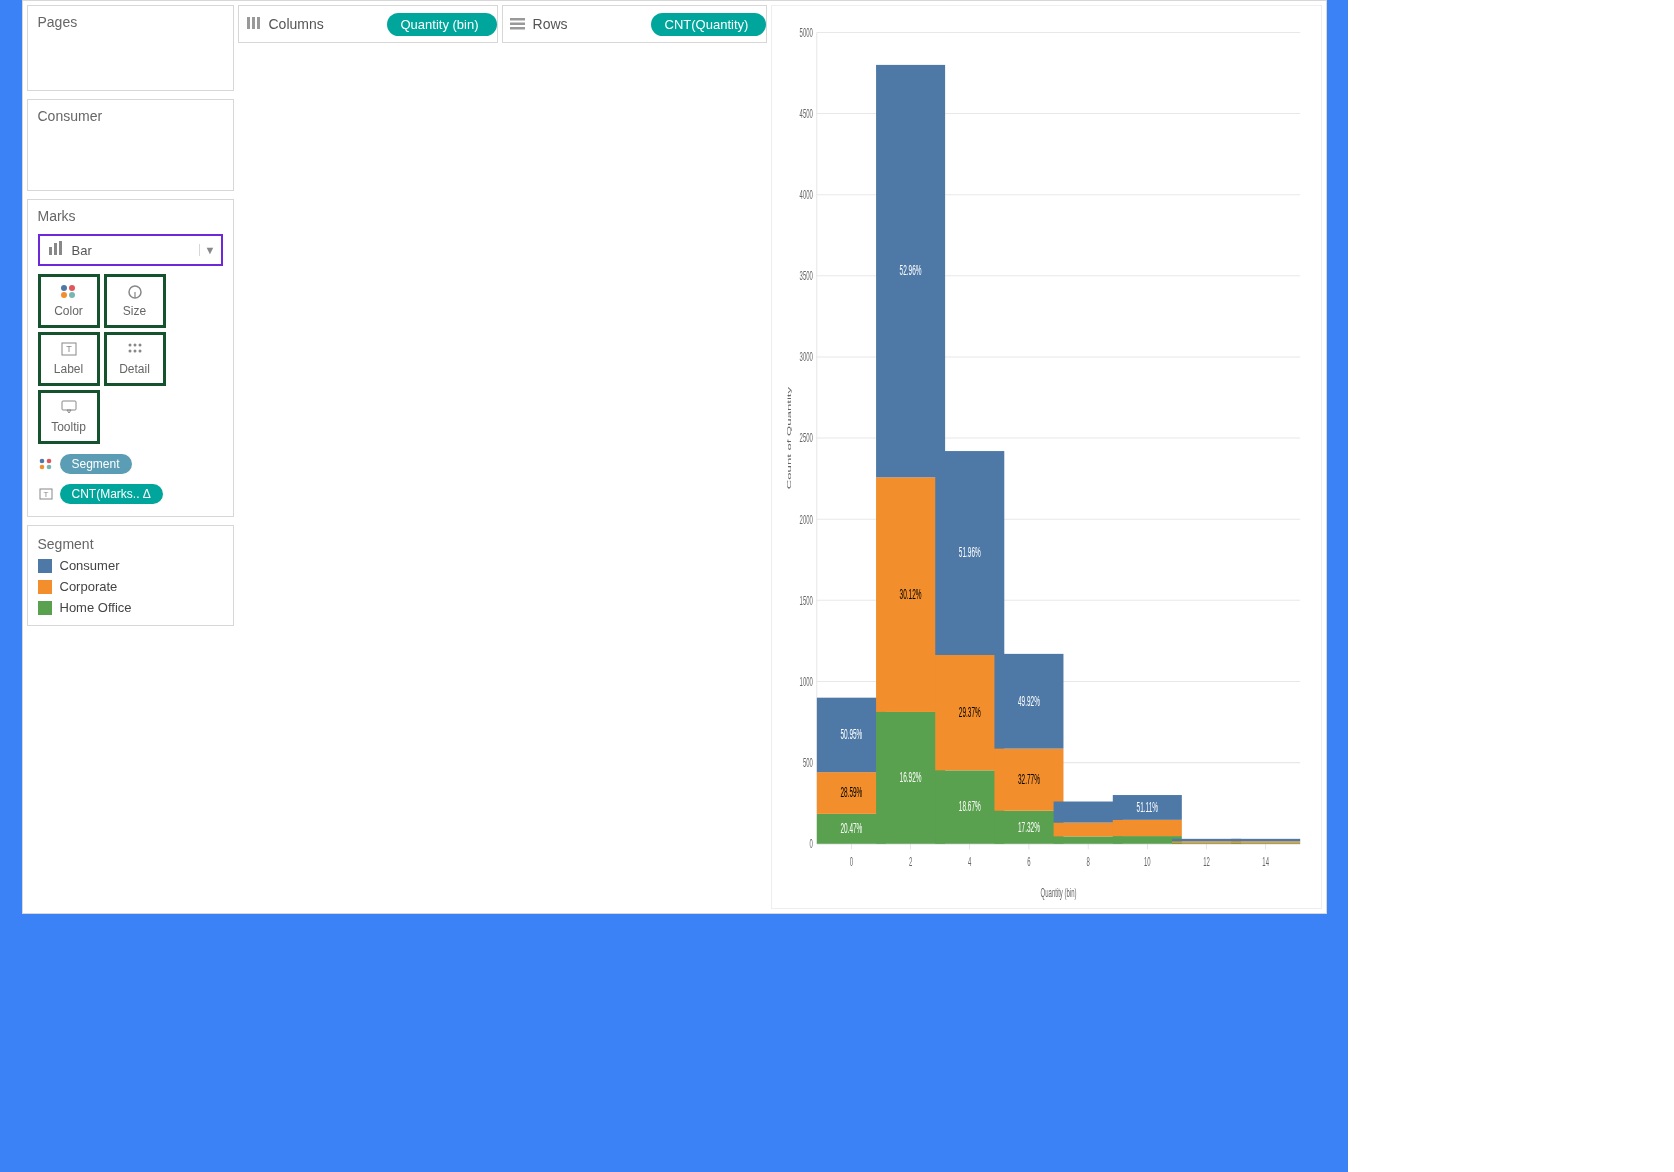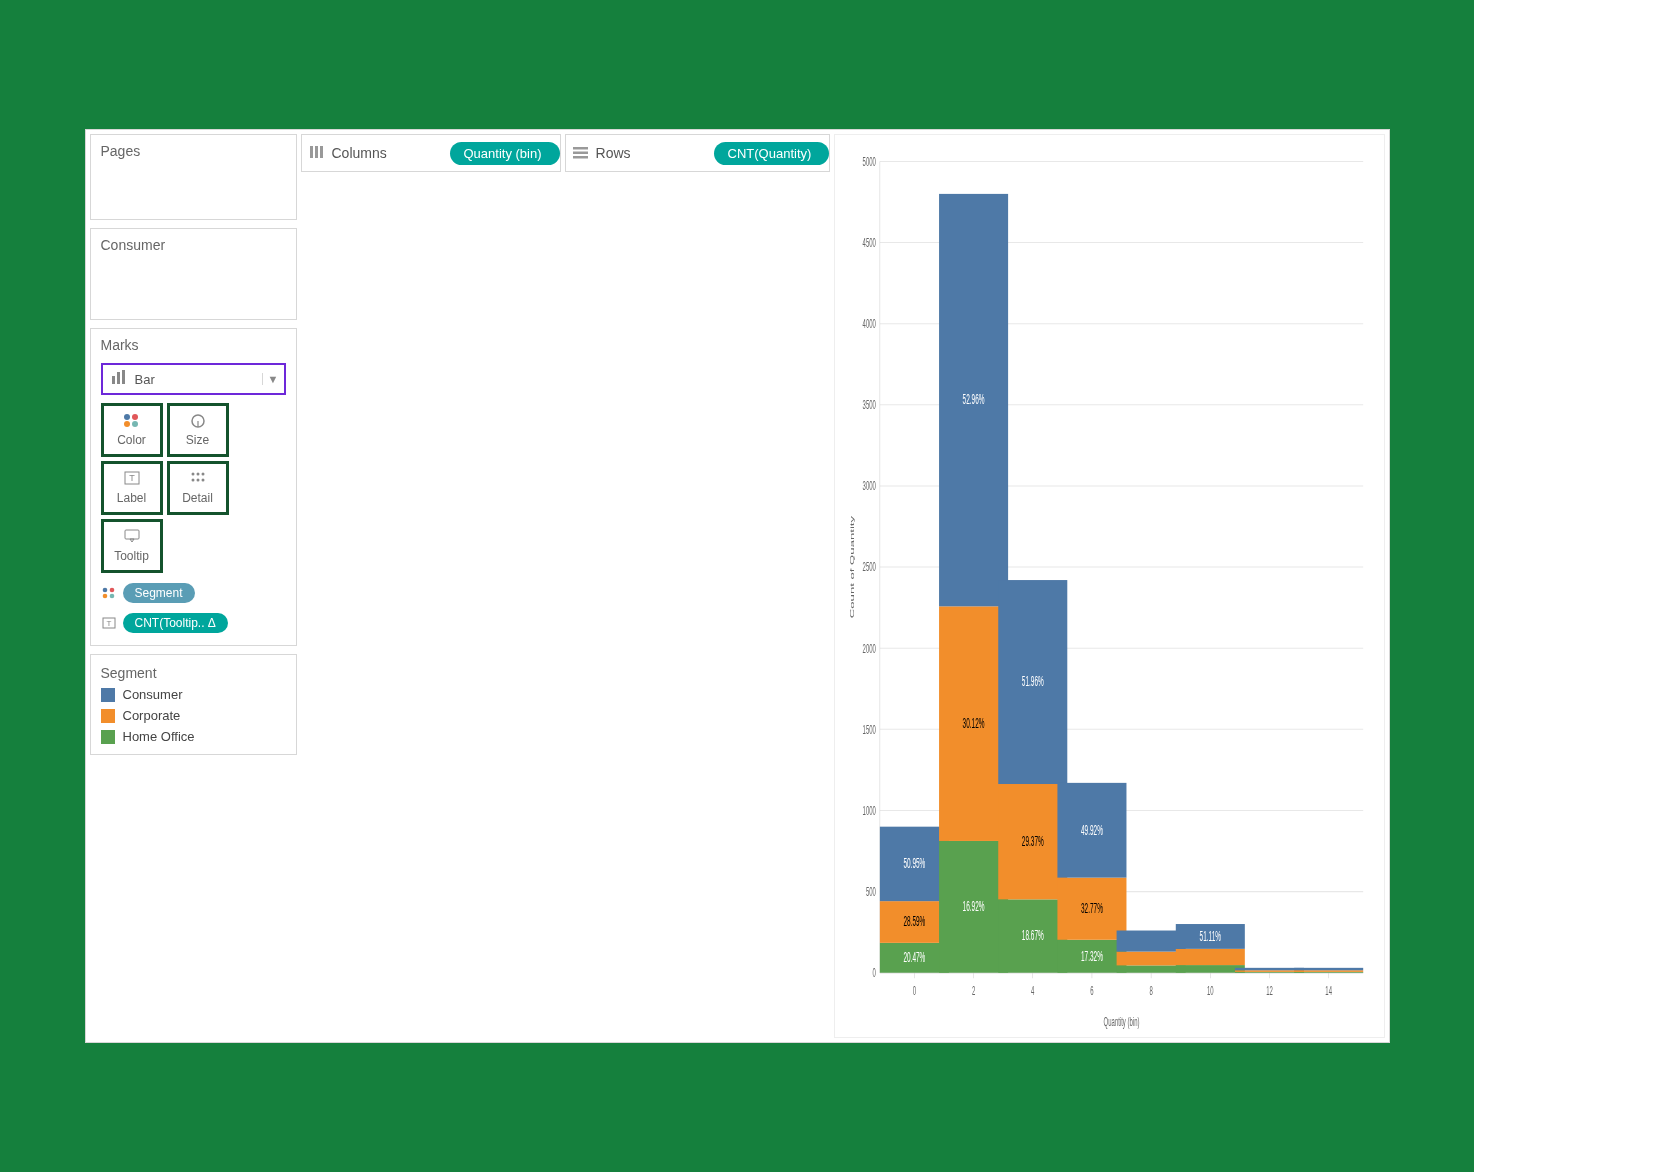--- a/index.html
+++ b/index.html
@@ -1,17 +1,17 @@
 <!DOCTYPE html>
 <html><head>
 <meta charset="utf-8">
 <style>
   * { box-sizing: border-box; font-family: Arial, Helvetica, sans-serif; }
   body { margin:0; padding:0; background:#fff; }
-  .stage { width:1474px; height:1172px; position:relative; background:#15803d; display:flex; align-items:center; justify-content:center;}
+  .stage { width:1348px; height:1172px; position:relative; background:#3b82f6; display:flex; justify-content:center;}
   .scaler { transform-origin: top left; }
   .viz { width:1305px; height:914px; border:1px solid #d7d7d7; display:flex; background:#fff;}
   .leftcol { width:215px; display:flex; flex-direction:column; gap:8px; padding:4px;}
   .panel { border:1px solid #d7d7d7; background:#fff; padding:8px 10px; }
   .panel-title { color:#666; font-size:14px; }
   .pages { height:86px;}
   .filters { height:92px;}
   .marks { height:auto; padding-bottom:12px;}
   .selectbar { margin-top:10px; border:2px solid #6d28d9; height:32px; display:flex; align-items:center;}
   .selectbar .icon { padding:0 8px; color:#888; font-size:16px;}
@@ -130,21 +130,21 @@
         </span>
         <span class="pill blue">Segment</span>
       </div>
       <div class="pillrow">
         <span class="pre">
           <svg width="14" height="12">
                   <rect x="1" y="1" width="12" height="10" fill="none" stroke="#888"></rect>
                   <text x="7" y="9" text-anchor="middle" font-size="8" fill="#888">T</text>
                 </svg>
         </span>
-        <span class="pill teal">CNT(Tooltip.. Δ</span>
+        <span class="pill teal">CNT(Marks.. Δ</span>
       </div>
     </div>
 
     <div class="panel legendpanel">
       <div class="panel-title">Segment</div>
       <div id="legend-host">
               <div class="leg">
                 <span class="sw" style="background:#4e79a7"></span>
                 <span>Consumer</span>
               </div>

